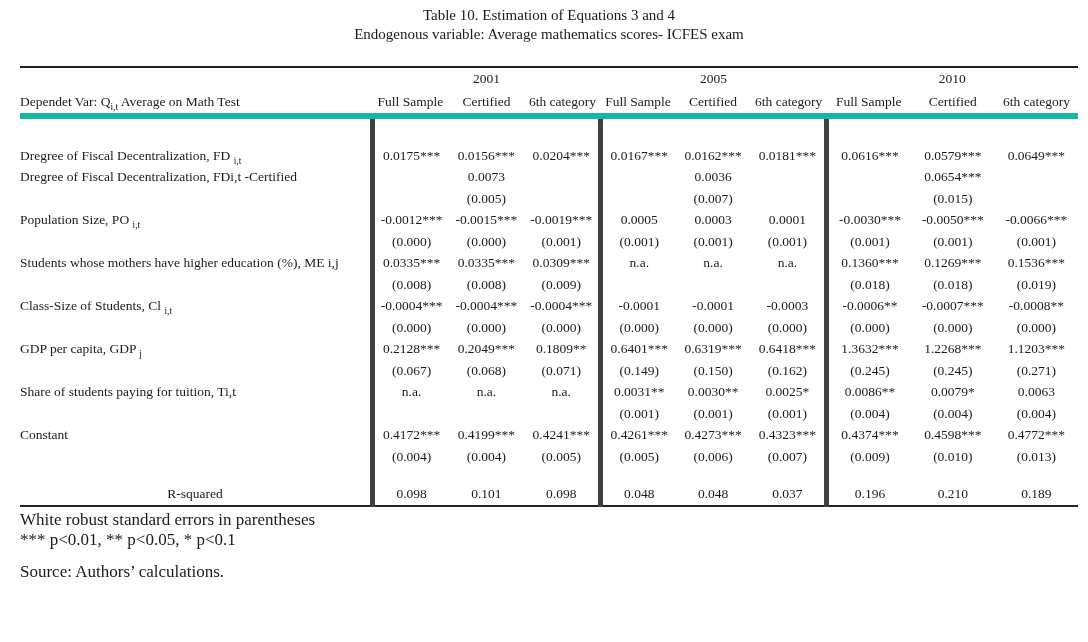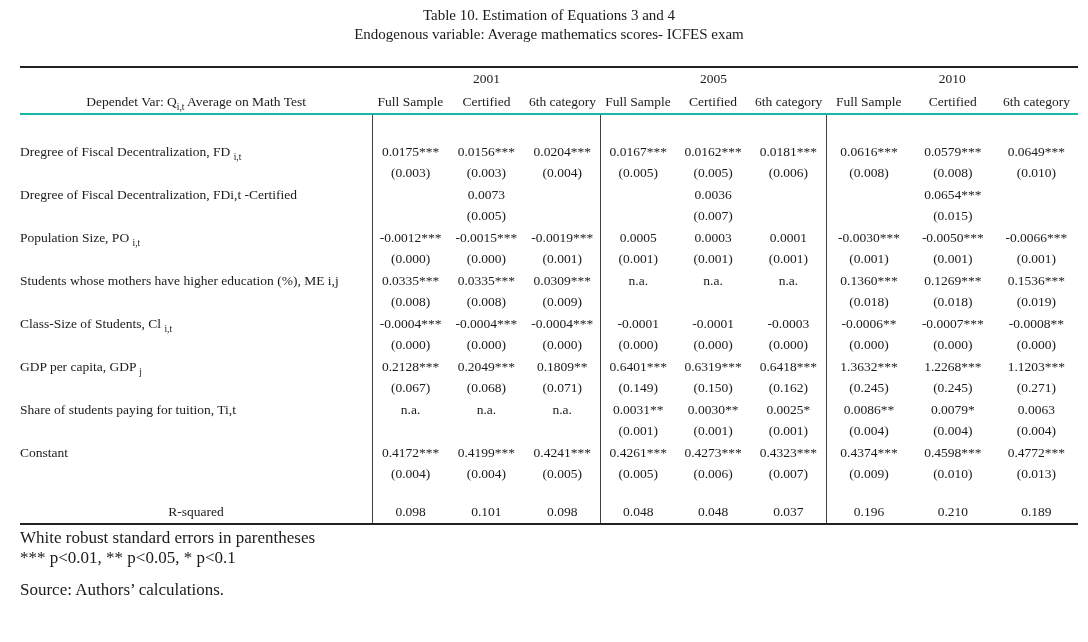--- a/index.html
+++ b/index.html
@@ -4,25 +4,25 @@
 <style>
   html,body{margin:0;padding:0;background:#ffffff;}
   body{width:1088px;height:642px;font-family:"Liberation Serif",serif;color:#1b1b1b;-webkit-font-smoothing:antialiased;}
   .page{padding:0 10px 0 20px;}
   .title-block{text-align:center;font-size:15px;line-height:19px;margin-top:6px;}
   .title-block .t1{margin:0;}
   .title-block .t2{margin:0;}
   table.results{border-collapse:collapse;table-layout:fixed;width:1058px;margin-top:22px;font-size:13.5px;}
   table.results th, table.results td{padding:0;font-weight:normal;overflow:hidden;white-space:nowrap;}
   thead tr.yrow th{border-top:2px solid #222;height:22px;vertical-align:middle;}
-  thead tr.srow th{border-bottom:2px solid #14b8a6;height:23px;text-align:center;vertical-align:middle;}
+  thead tr.srow th{border-bottom:6px solid #14b8a6;height:23px;vertical-align:middle;}
   thead th.labelcol{text-align:left;}
   tbody td{height:21.5px;text-align:center;vertical-align:middle;}
   tbody td.lbl{text-align:left;}
-  td.divL{border-left:1px solid #404040;}
+  td.divL{border-left:5px solid #404040;}
   tr.spacer1 td{height:26px;}
   tr.spacer2 td{height:16px;}
   tr.lastrow td{border-bottom:2px solid #222;text-align:center;}
   sub.ss{font-size:9.5px;line-height:0;}
   .footnotes{font-size:17px;line-height:20px;margin-top:3px;}
   .footnotes .fn{margin:0;}
   .footnotes .src{margin:12px 0 0 0;}
 </style>
 </head>
 <body>
@@ -86,32 +86,20 @@
           <td>0.0156***</td>
           <td>0.0204***</td>
           <td class="divL">0.0167***</td>
           <td>0.0162***</td>
           <td>0.0181***</td>
           <td class="divL">0.0616***</td>
           <td>0.0579***</td>
           <td>0.0649***</td>
         </tr>
         <tr>
-          <td class="lbl"></td>
-          <td class="divL">(0.003)</td>
-          <td>(0.003)</td>
-          <td>(0.004)</td>
-          <td class="divL">(0.005)</td>
-          <td>(0.005)</td>
-          <td>(0.006)</td>
-          <td class="divL">(0.008)</td>
-          <td>(0.008)</td>
-          <td>(0.010)</td>
-        </tr>
-        <tr>
           <td class="lbl"><span>Dregree of Fiscal Decentralization, FDi,t -Certified</span></td>
           <td class="divL"></td>
           <td>0.0073</td>
           <td></td>
           <td class="divL"></td>
           <td>0.0036</td>
           <td></td>
           <td class="divL"></td>
           <td>0.0654***</td>
           <td></td>

